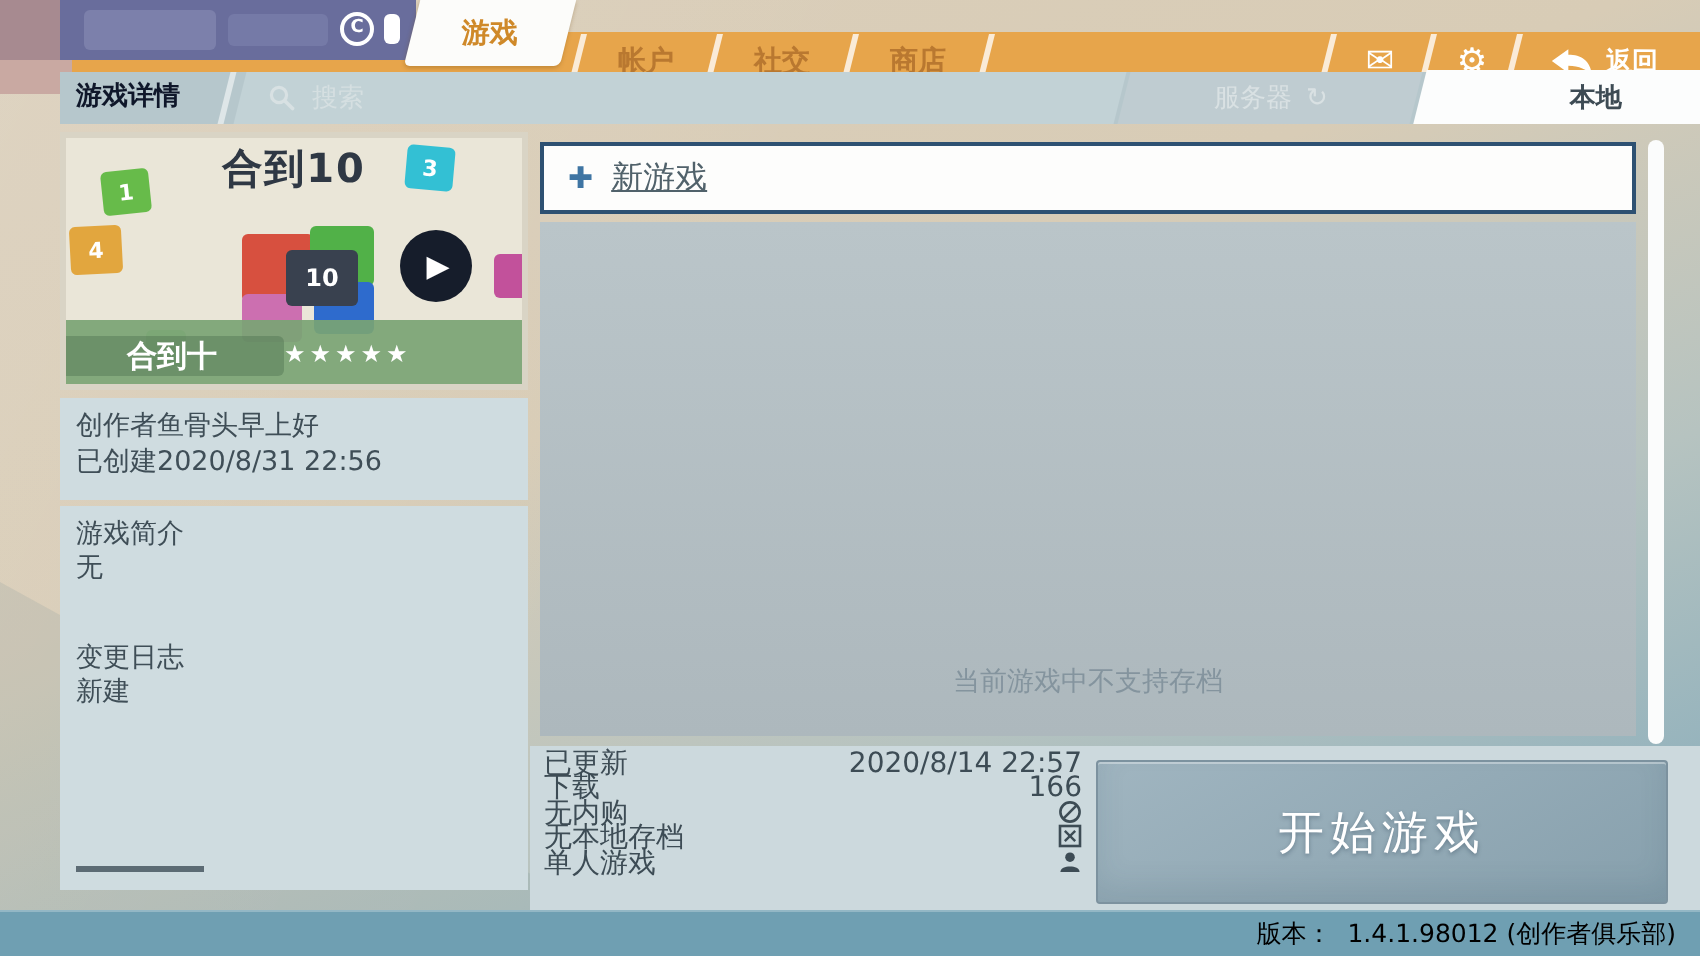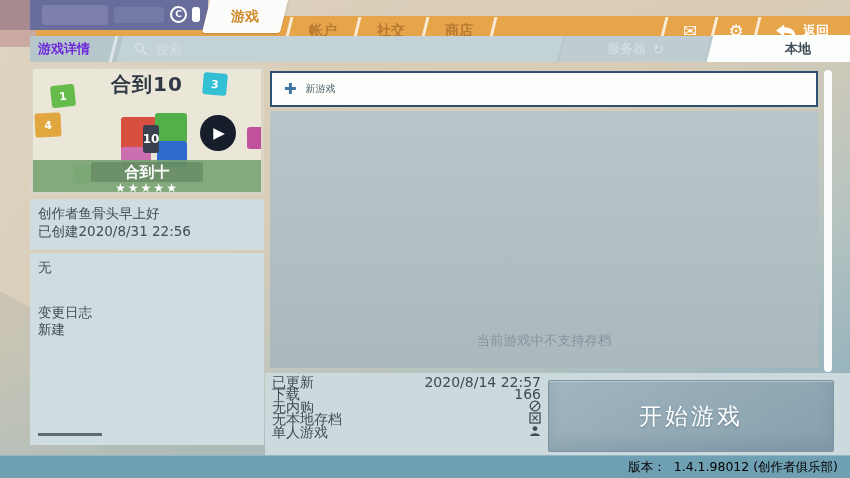--- a/index.html
+++ b/index.html
@@ -24,51 +24,51 @@
 
   .tab-active{position:absolute;left:206px;top:0;width:78px;height:33px;background:#fcfcfa;transform:skewX(-14deg);border-radius:0 0 3px 3px;box-shadow:0 1px 2px rgba(120,80,20,.35);display:flex;align-items:center;justify-content:center;cursor:pointer;}
   .tab-active .lbl{transform:skewX(14deg);color:#cf8929;font-weight:bold;font-size:14px;}
   .tab-plain{position:absolute;top:0;height:30px;width:64px;display:flex;align-items:center;justify-content:center;color:rgba(180,115,45,.9);font-size:14px;font-weight:bold;cursor:pointer;}
   .tabsep{position:absolute;top:1px;height:28px;width:3px;background:rgba(255,255,255,.78);transform:skewX(-14deg);}
   .topicon{position:absolute;top:0;height:30px;display:flex;align-items:center;justify-content:center;color:#fff;cursor:pointer;}
   .back-label{color:#fff;font-size:13px;font-weight:bold;}
 
   
   .subbar{position:absolute;left:30px;top:36px;width:820px;height:26px;background:#b6c7cc;}
-  .subbar-title{position:absolute;left:8px;top:0;line-height:26px;font-size:13px;font-weight:bold;color:#6d28d9;}
+  .subbar-title{position:absolute;left:8px;top:0;line-height:26px;font-size:13px;font-weight:bold;color:#0f172a;}
   .subbar-div{position:absolute;left:82px;top:0;height:26px;width:3px;background:rgba(255,255,255,.55);transform:skewX(-14deg);}
   .searchbox{position:absolute;left:90px;top:0;width:440px;height:26px;background:#c2d2d6;transform:skewX(-14deg);}
   .searchbox .inner{transform:skewX(14deg);display:flex;align-items:center;height:26px;padding-left:14px;gap:6px;}
   .searchbox input{border:0;background:transparent;outline:none;font-size:13px;color:#6d7e86;width:360px;font-family:inherit;}
   .searchbox input::placeholder{color:#d5dfe1;}
   .tab-server{position:absolute;left:532px;top:0;width:146px;height:26px;background:#bfccd1;transform:skewX(-14deg);display:flex;align-items:center;justify-content:center;cursor:pointer;}
   .tab-server .inner{transform:skewX(14deg);color:#d9e1e3;font-size:13px;display:flex;gap:7px;align-items:center;}
   .tab-local{position:absolute;left:680px;top:-1px;width:175px;height:27px;background:#fcfdfd;transform:skewX(-14deg);display:flex;align-items:center;justify-content:center;cursor:pointer;}
   .tab-local .inner{transform:skewX(14deg);color:#3d4b54;font-size:13px;font-weight:bold;}
 
   
   .thumb{position:absolute;left:30px;top:66px;width:234px;height:129px;background:#eae6d8;border:3px solid #d9d4c5;box-sizing:border-box;overflow:hidden;cursor:pointer;}
   .thumb-title{position:absolute;left:0;top:2px;width:100%;text-align:center;font-size:20px;font-weight:bold;color:#2f3844;letter-spacing:1px;}
   .cube{position:absolute;border-radius:3px;color:#fff;font-weight:bold;display:flex;align-items:center;justify-content:center;}
   .playbtn{position:absolute;left:167px;top:46px;width:36px;height:36px;border-radius:50%;background:#161d2b;color:#fff;display:flex;align-items:center;justify-content:center;font-size:15px;padding-left:2px;box-sizing:border-box;cursor:pointer;z-index:8;}
-  .thumb-overlay{position:absolute;left:-3px;right:-3px;top:91px;height:33px;background:rgba(122,164,116,.92);z-index:6;display:flex;flex-direction:column;align-items:center;}
+  .thumb-overlay{position:absolute;left:-3px;right:-3px;top:91px;height:33px;background:rgba(122,164,116,.92);z-index:6;display:flex;flex-direction:row;align-items:center;}
   .overlay-box{margin-top:2px;width:112px;height:20px;background:rgba(80,115,82,.45);border-radius:3px;text-align:center;color:#fff;font-size:15px;font-weight:bold;line-height:20px;}
   .overlay-stars{color:#fff;font-size:12px;letter-spacing:2px;line-height:12px;}
 
   .panel{position:absolute;background:#cfdce0;box-sizing:border-box;color:#3f4e57;font-size:13.5px;}
   .info1{left:30px;top:199px;width:234px;height:51px;padding:5px 8px;}
   .inforow{display:flex;justify-content:flex-start;line-height:18px;}
   .info2{left:30px;top:253px;width:234px;height:192px;padding:6px 8px;line-height:17px;}
   .changelog-block{margin-top:28px;}
   .dash{position:absolute;left:8px;bottom:9px;width:64px;height:3px;background:#5c6b74;}
 
   
   .newgame{position:absolute;left:270px;top:71px;width:548px;height:36px;background:#fdfdfc;border:2px solid #2e5172;box-sizing:border-box;display:flex;align-items:center;padding-left:12px;gap:9px;cursor:pointer;}
   .plus{color:#3f75a3;font-size:15px;font-weight:bold;}
-  .newgame-label{color:#51626b;font-size:10px;}
+  .newgame-label{color:#51626b;font-size:16px;text-decoration:underline;}
   .savearea{position:absolute;left:270px;top:111px;width:548px;height:257px;background:linear-gradient(#bac5c9,#adb8bd);display:flex;align-items:flex-end;justify-content:center;}
   .save-msg{color:#84949e;font-size:13.5px;padding-bottom:18px;}
   .scrollbar{position:absolute;left:824px;top:70px;width:8px;height:302px;background:#fbfcfc;border-radius:4px;cursor:pointer;}
 
   .statsstrip{position:absolute;left:265px;top:373px;width:585px;height:82px;background:#ccd9dd;}
   .stats{position:absolute;left:272px;top:376px;width:269px;color:#3d4c55;}
   .statrow{display:flex;justify-content:space-between;align-items:flex-start;font-size:14px;line-height:12.4px;height:12.4px;}
   .statrow svg{margin-top:-1px;}
   .startbtn{position:absolute;left:548px;top:380px;width:284px;height:70px;background:linear-gradient(150deg,#a0b5c0,#87a0ad);border:1px solid #7c929f;border-radius:2px;box-shadow:inset 0 1px 0 rgba(255,255,255,.35),inset 0 -8px 14px rgba(40,70,90,.12);display:flex;align-items:center;justify-content:center;color:#fff;font-size:23px;letter-spacing:3px;text-shadow:0 1px 2px rgba(30,50,70,.35);cursor:pointer;}
 
@@ -161,21 +161,21 @@
       </div>
     <div class="cube" style="left:2px;top:44px;width:26px;height:24px;background:#e2a63e;transform:rotate(-3deg);font-size:11px">
         <span>4</span>
       </div>
     <div class="cube" style="left:88px;top:48px;width:36px;height:34px;background:#d7503f"></div>
     <div class="cube" style="left:122px;top:44px;width:32px;height:30px;background:#51b148"></div>
     <div class="cube" style="left:124px;top:72px;width:30px;height:26px;background:#2e6bcd"></div>
     <div class="cube" style="left:88px;top:78px;width:30px;height:24px;background:#cc6fb0"></div>
     <div class="cube" style="left:214px;top:58px;width:22px;height:22px;background:#c2519b"></div>
     <div class="cube" style="left:40px;top:96px;width:20px;height:18px;background:#9cc489"></div>
-    <div class="cube" style="left:110px;top:56px;width:16px;height:28px;background:#39414f;font-size:12px;z-index:5">
+    <div class="cube" style="left:110px;top:56px;width:36px;height:28px;background:#39414f;font-size:12px;z-index:5">
         <span>10</span>
       </div>
     <div class="playbtn">
       <span>▶</span>
     </div>
     <div class="thumb-overlay">
       <div class="overlay-box">合到十</div>
       <div class="overlay-stars">★★★★★</div>
     </div>
   </div>
@@ -185,20 +185,21 @@
       <span>创作者</span>
       <span>鱼骨头早上好</span>
     </div>
     <div class="inforow">
       <span>已创建</span>
       <span>2020/8/31 22:56</span>
     </div>
   </div>
 
   <div class="panel info2">
+    <div>游戏简介</div>
     <div>无</div>
     <div class="changelog-block">
       <div>变更日志</div>
       <div>新建</div>
     </div>
     <div class="dash"></div>
   </div>
 
   <div class="newgame">
     <span class="plus">✚</span>

